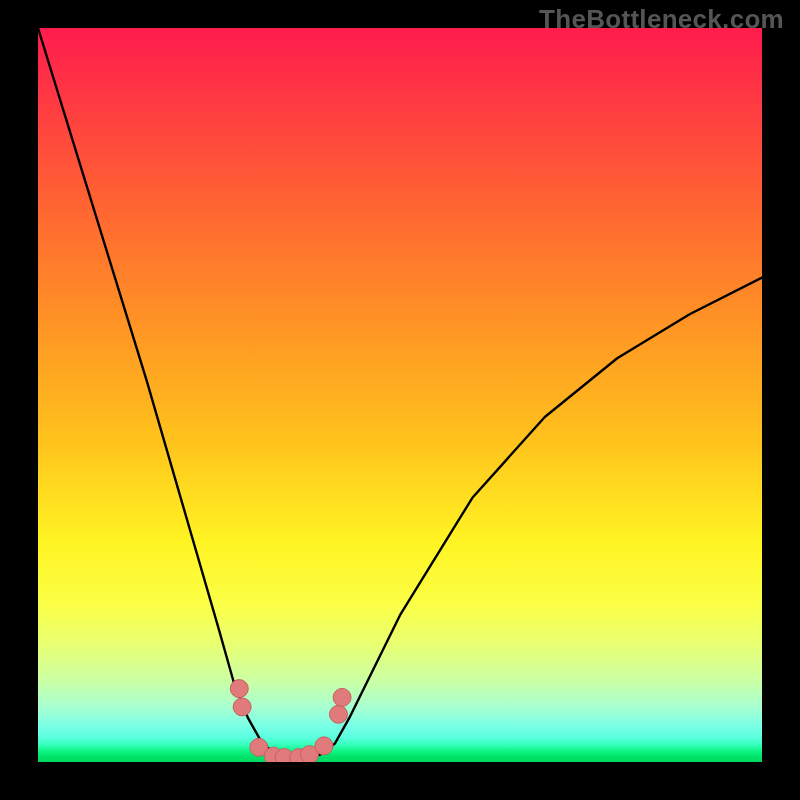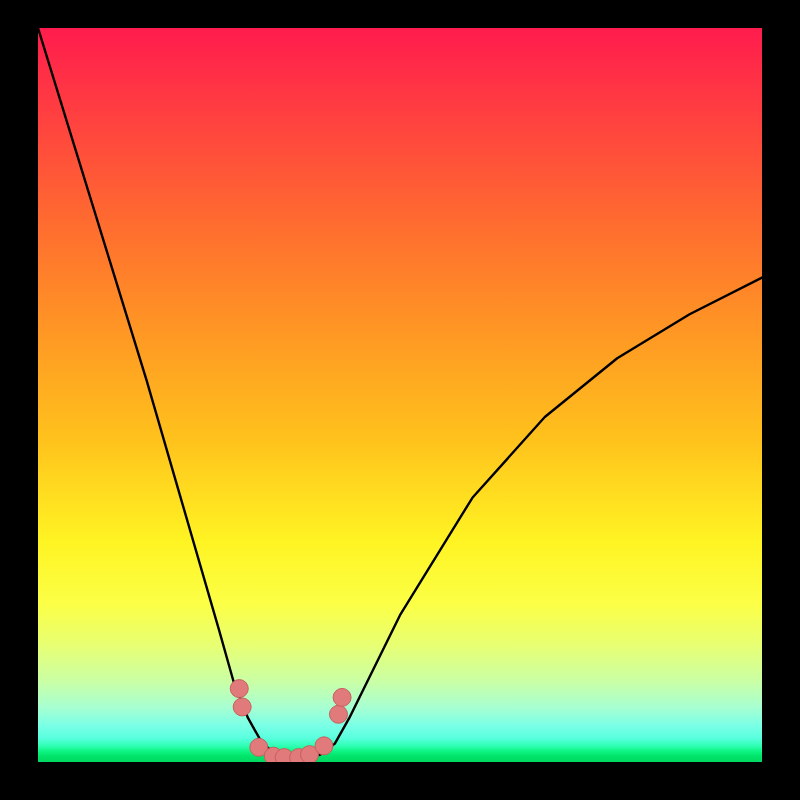--- a/index.html
+++ b/index.html
@@ -77,13 +77,14 @@
           <circle cx="235.30" cy="728.13" r="9" fill="#e17a7a" stroke="#c85f5f" stroke-width="1"></circle>
           <circle cx="246.16" cy="729.60" r="9" fill="#e17a7a" stroke="#c85f5f" stroke-width="1"></circle>
           <circle cx="260.64" cy="729.60" r="9" fill="#e17a7a" stroke="#c85f5f" stroke-width="1"></circle>
           <circle cx="271.50" cy="726.66" r="9" fill="#e17a7a" stroke="#c85f5f" stroke-width="1"></circle>
           <circle cx="285.98" cy="717.85" r="9" fill="#e17a7a" stroke="#c85f5f" stroke-width="1"></circle>
           <circle cx="300.46" cy="686.29" r="9" fill="#e17a7a" stroke="#c85f5f" stroke-width="1"></circle>
           <circle cx="304.08" cy="669.41" r="9" fill="#e17a7a" stroke="#c85f5f" stroke-width="1"></circle>
         </g>
     </svg>
   </div>
+  <div class="watermark">TheBottleneck.com</div>
 </div>
 
 </body></html>

